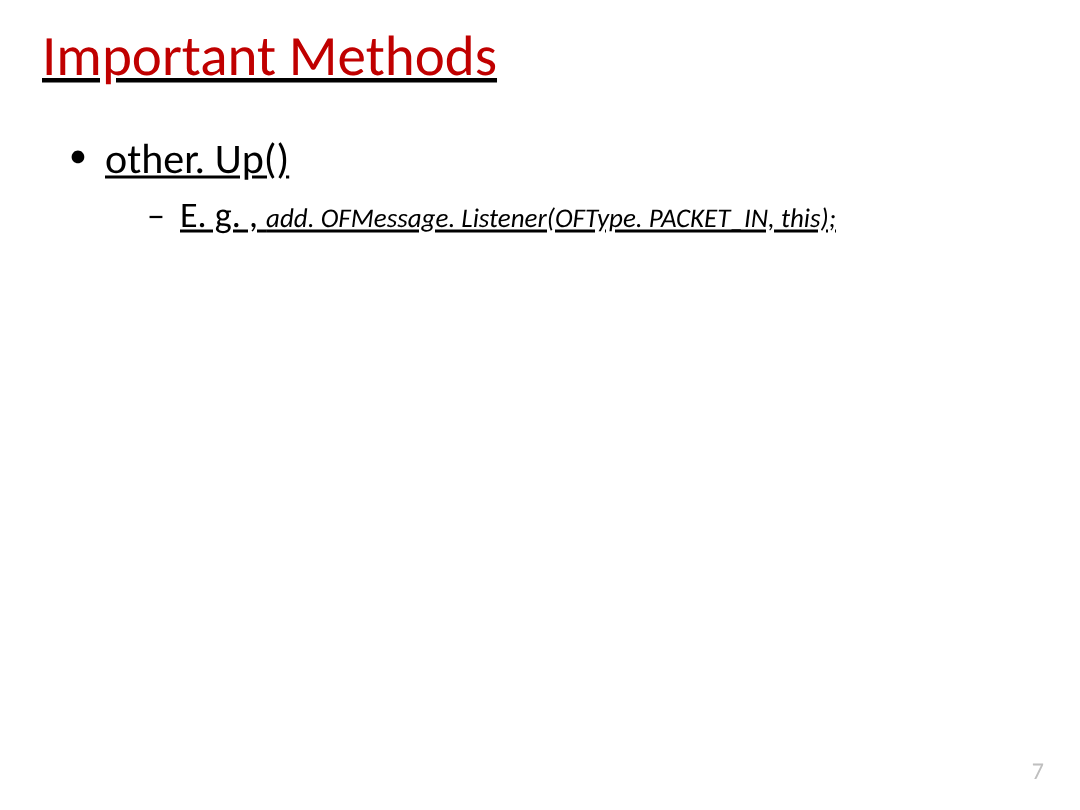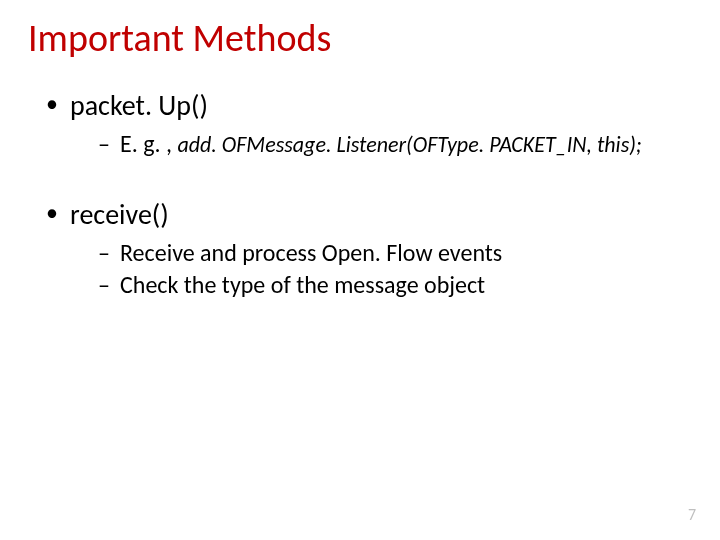--- a/index.html
+++ b/index.html
@@ -11,20 +11,21 @@
     font-family: "Calibri", "Segoe UI", "Helvetica Neue", Arial, sans-serif;
     color: #000;
     overflow: hidden;
   }
   .slide {
     position: relative;
     width: 720px;
     height: 540px;
     box-sizing: border-box;
     padding: 18px 28px 0 28px;
+    text-decoration: underline;
   }
   .title {
     color: #c00000;
     font-size: 38px;
     font-weight: 400;
     letter-spacing: 0px;
     margin: 0 0 28px 0;
     line-height: 1.1;
   }
   ul.level1 {
@@ -62,21 +63,21 @@
   ul.level2 > li::before {
     content: "–";
     position: absolute;
     left: 0;
     top: 0;
     font-size: 24px;
     line-height: 1.25;
   }
   .code-inline {
     font-style: italic;
-    font-size: 22px;
+    font-size: 18px;
   }
   .gap {
     height: 34px;
   }
   .page-num {
     position: absolute;
     right: 24px;
     bottom: 16px;
     color: #bfbfbf;
     font-size: 16px;
@@ -85,43 +86,28 @@
 </head>
 <body>
 
 <div class="slide">
 
   <h1 class="title">Important Methods</h1>
 
   <ul class="level1">
 
     <li>
-      <span>packet. Up()</span>
+      <span>other. Up()</span>
       <ul class="level2">
         <li>
           <span>E. g. , </span><span class="code-inline">add. OFMessage. Listener(OFType. PACKET_IN, this);</span>
         </li>
       </ul>
     </li>
 
   </ul>
 
   <div class="gap"></div>
 
-  <ul class="level1">
-
-    <li>
-      <span>receive()</span>
-      <ul class="level2">
-        <li>
-          <span>Receive and process Open. Flow events</span>
-        </li>
-        <li>
-          <span>Check the type of the message object</span>
-        </li>
-      </ul>
-    </li>
-
-  </ul>
 
   <div class="page-num">7</div>
 
 </div>
 
 </body></html>

